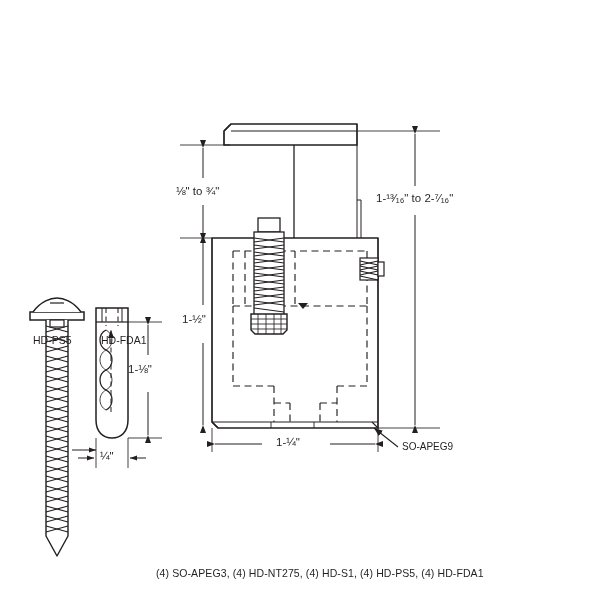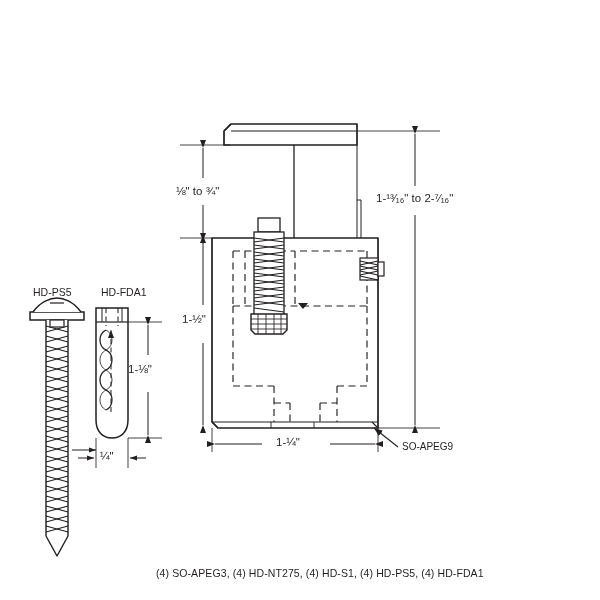--- a/index.html
+++ b/index.html
@@ -27,20 +27,21 @@
     font-family: "Liberation Sans", sans-serif;
     color: #231f20;
     white-space: nowrap;
     line-height: 1;
   }
   .dim-text {
     font-size: 11.5px;
   }
   .part-text {
     font-size: 10.5px;
+    margin-top: 48px;
   }
   .callout-text {
     font-size: 10px;
   }
   .caption-text {
     font-size: 10.5px;
     letter-spacing: 0.1px;
   }
 </style>
 </head>

